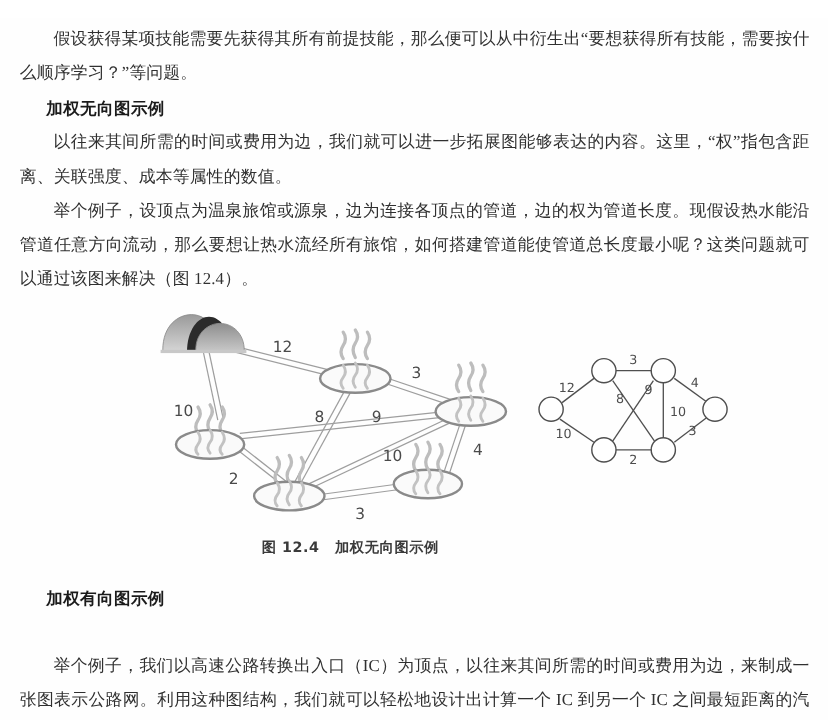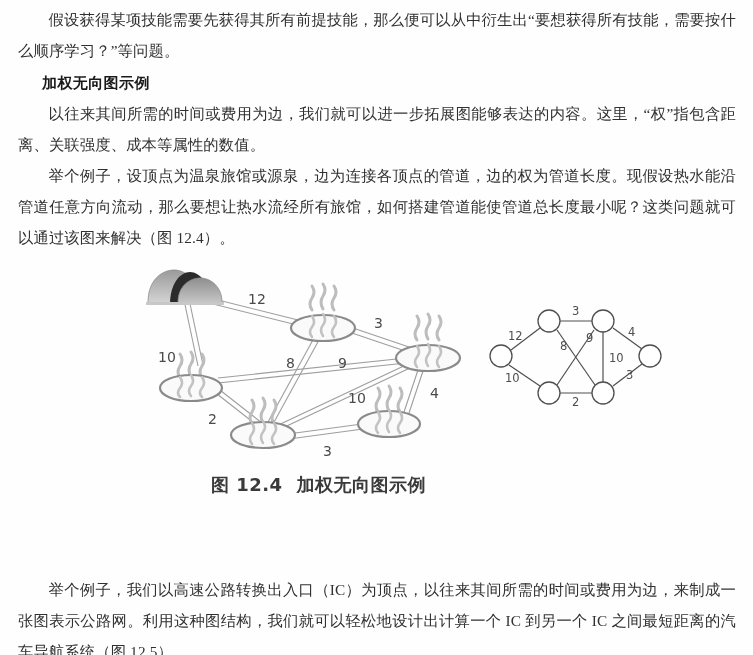--- a/index.html
+++ b/index.html
@@ -13,20 +13,21 @@
     position: relative;
     overflow: hidden;
     font-family: "Liberation Serif", "DejaVu Serif", serif;
     color: #1d1d1d;
   }
 
   .page {
     position: absolute;
     inset: 0;
     background: #fefefe;
+    margin-top: 16px;
   }
 
   
   .para {
     position: absolute;
     left: 18px;
     width: 718px;
     font-size: 15.3px;
     line-height: 31px;
     letter-spacing: 0.15px;
@@ -54,21 +55,21 @@
   #p4  { top: 543px; }
   #p5  { top: 574px; }
 
   .caption {
     position: absolute;
     top: 473px;
     left: 0;
     width: 637px;
     text-align: center;
     font-family: "DejaVu Sans", "Liberation Sans", sans-serif;
-    font-size: 18px;
+    font-size: 13px;
     font-weight: bold;
     color: #3a3a3a;
     letter-spacing: 0.5px;
   }
   .caption .cap-gap { display: inline-block; width: 14px; }
 
   
   .figure {
     position: absolute;
     top: 258px;
@@ -262,17 +263,18 @@
         <text class="wlabel-s" x="85" y="108">2</text>
         <text class="wlabel-s" x="139" y="81">3</text>
       </svg>
     </div>
   </div>
 
   <div class="caption">
     <span>图 12.4</span><span class="cap-gap"></span><span>加权无向图示例</span>
   </div>
 
+  <div class="heading" id="h2">加权有向图示例</div>
 
 
   <div class="para indent" id="p5">举个例子，我们以高速公路转换出入口（IC）为顶点，以往来其间所需的时间或费用为边，来制成一张图表示公路网。利用这种图结构，我们就可以轻松地设计出计算一个 IC 到另一个 IC 之间最短距离的汽车导航系统（图 12.5）。</div>
 
 </div>
 
 </body></html>

